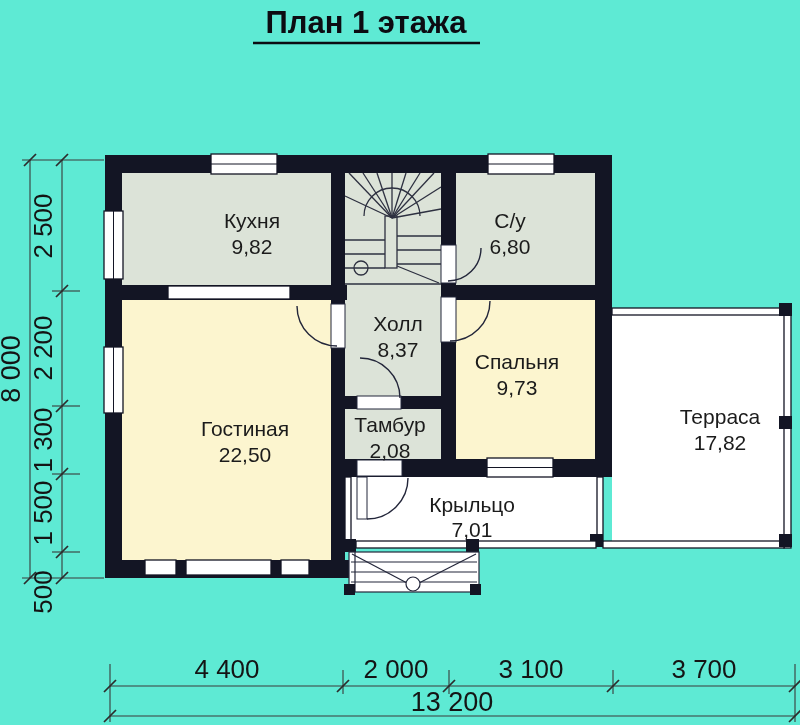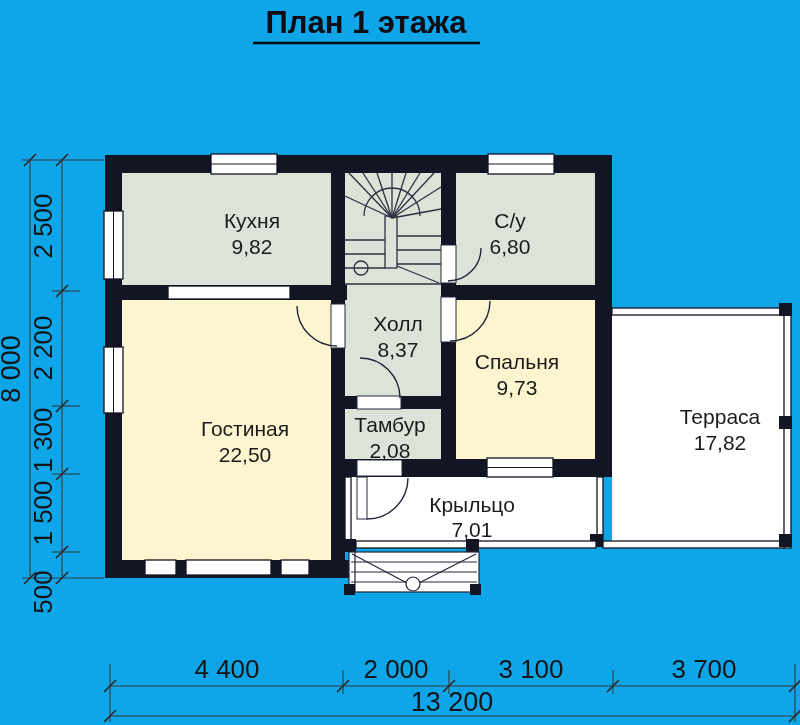--- a/index.html
+++ b/index.html
@@ -1,16 +1,16 @@
 <!DOCTYPE html>
 <html><head>
 <meta charset="utf-8">
 <style>
   html,body{margin:0;padding:0;background:#ffffff;}
-  .page{position:relative;width:800px;height:725px;background:#0ea5e9;overflow:hidden;}
+  .page{position:relative;width:800px;height:725px;background:#5eead4;overflow:hidden;}
   svg{display:block;}
   svg text{font-family:"Liberation Sans","DejaVu Sans",sans-serif;}
   .title-text{font-size:31px;font-weight:bold;fill:#0c0c12;}
   .room-label{font-size:21px;fill:#1b1b1b;text-anchor:middle;}
   .dim-label{font-size:26px;fill:#141414;text-anchor:middle;}
   .dim-total{font-size:27px;fill:#141414;text-anchor:middle;}
   .wall{fill:#131524;}
   .thinwall{fill:#ffffff;stroke:#131524;stroke-width:1.3;}
   .post{fill:#131524;}
   .win{fill:#ffffff;stroke:#131524;stroke-width:1.3;}

